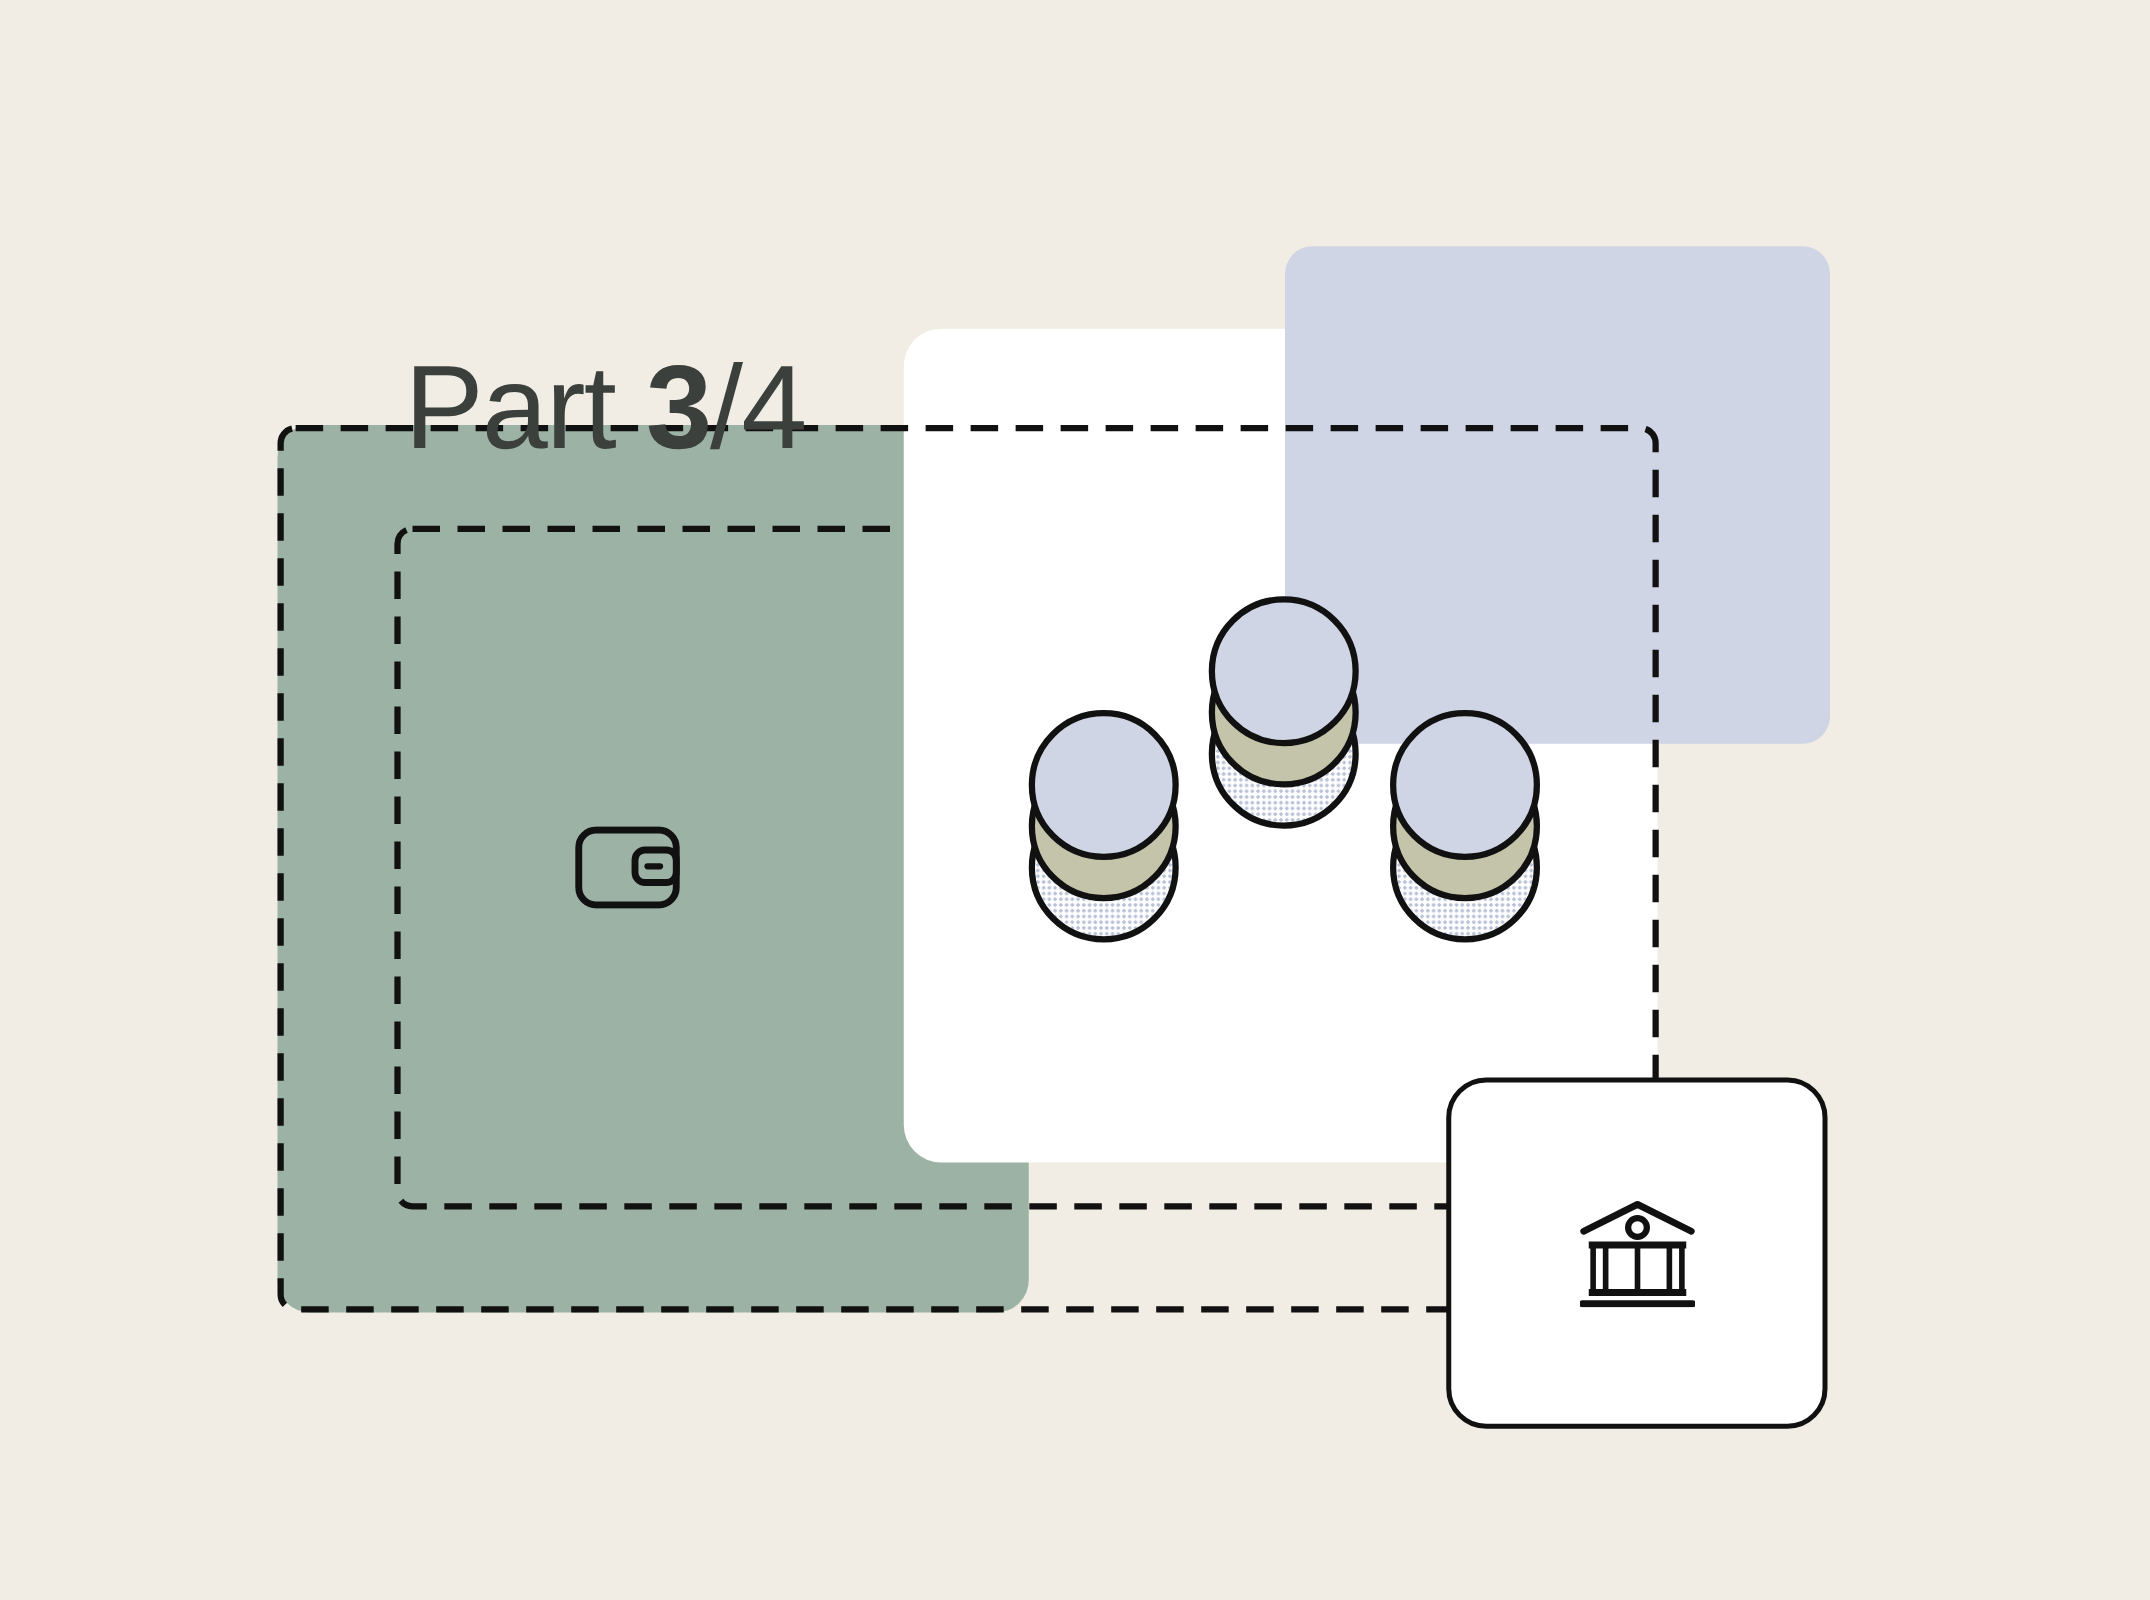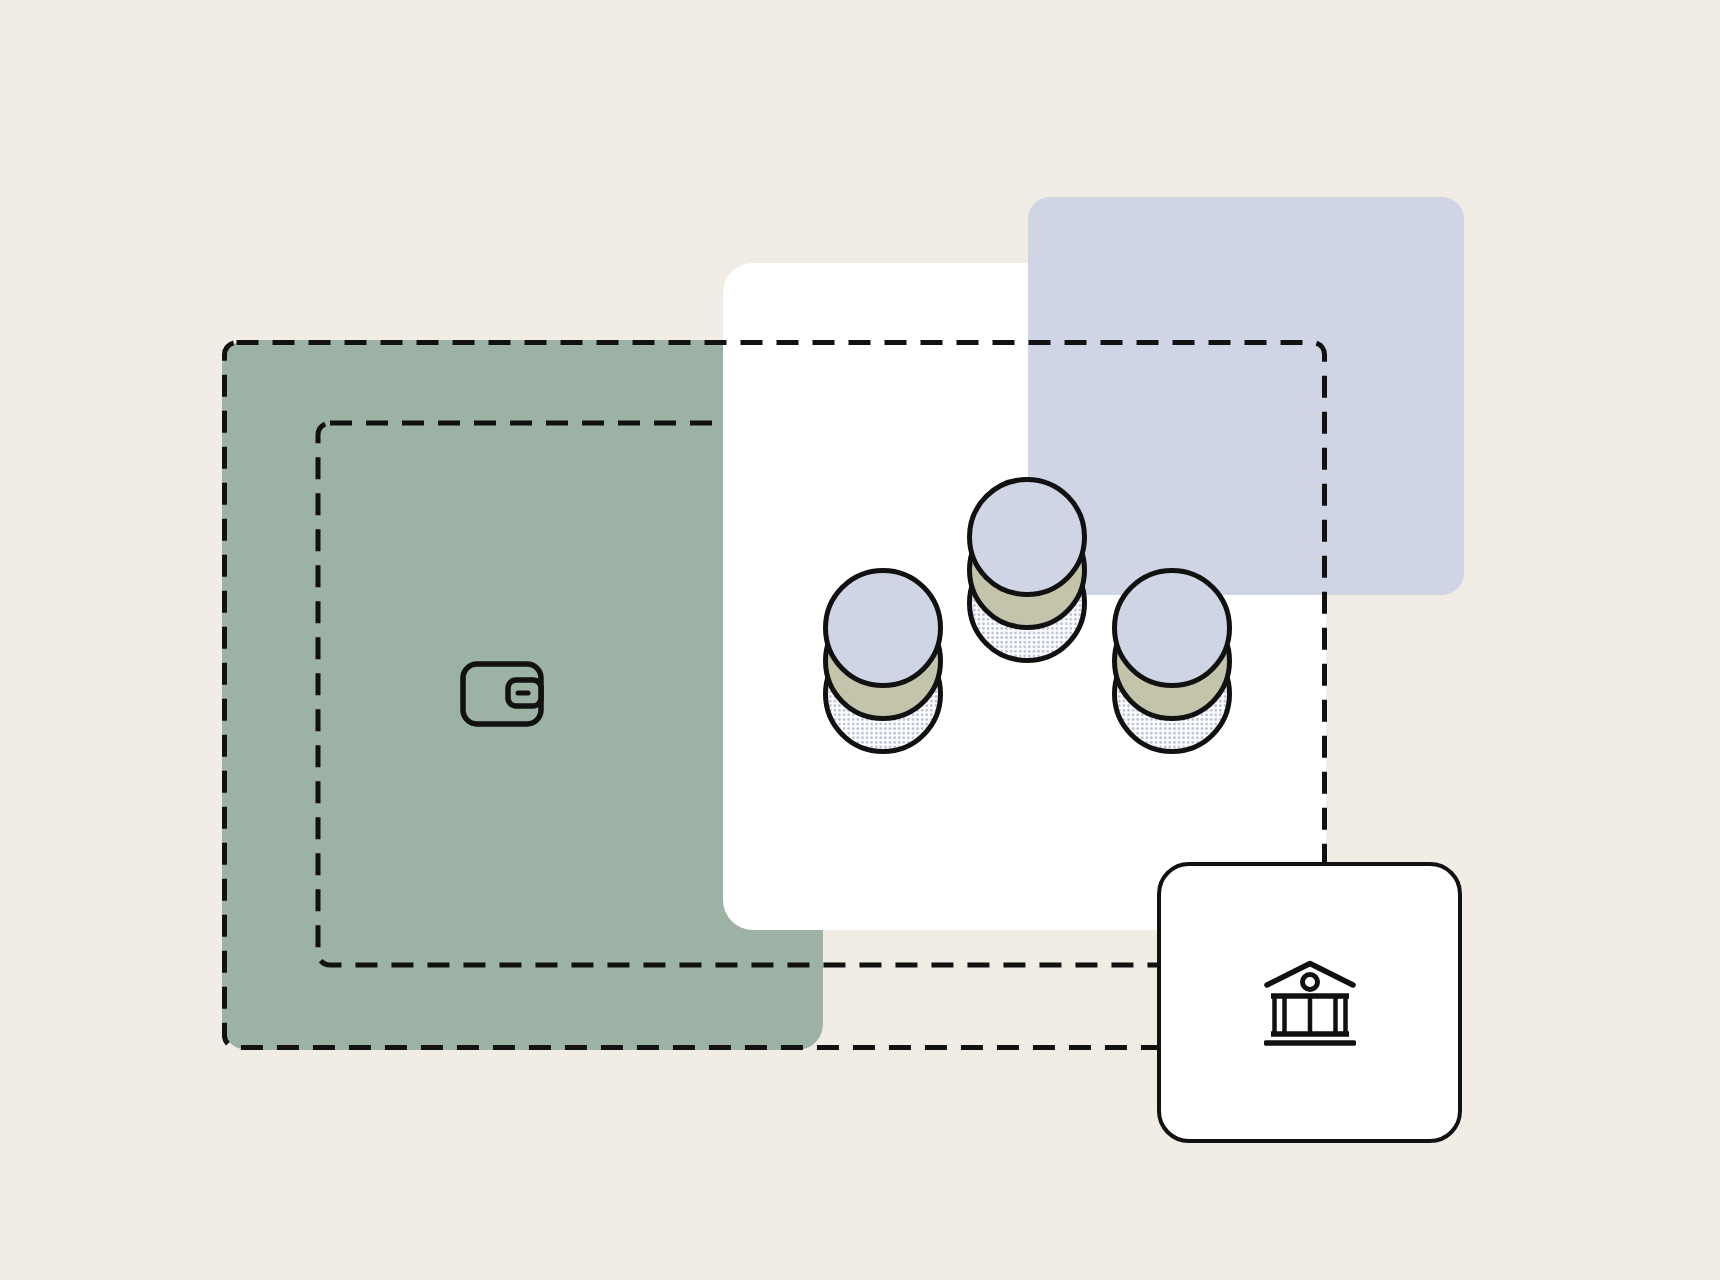--- a/index.html
+++ b/index.html
@@ -159,14 +159,17 @@
       <line class="stroke" x1="10.5" y1="36" x2="10.5" y2="74" stroke-width="4.5"></line>
       <line class="stroke" x1="20.5" y1="36" x2="20.5" y2="74" stroke-width="4.5"></line>
       <line class="stroke" x1="46" y1="36" x2="46" y2="74" stroke-width="4.5"></line>
       <line class="stroke" x1="71.5" y1="36" x2="71.5" y2="74" stroke-width="4.5"></line>
       <line class="stroke" x1="81.5" y1="36" x2="81.5" y2="74" stroke-width="4.5"></line>
       <line class="stroke" x1="7" y1="74" x2="85" y2="74" stroke-width="5.5"></line>
       <line class="stroke" x1="2" y1="83" x2="90" y2="83" stroke-width="5.5" stroke-linecap="round"></line>
     </svg>
   </div>
 
+  <div class="abs title">
+    <span>Part </span><span class="step-current">3</span><span>/</span><span>4</span>
+  </div>
 
 </div>
 
 </body></html>

